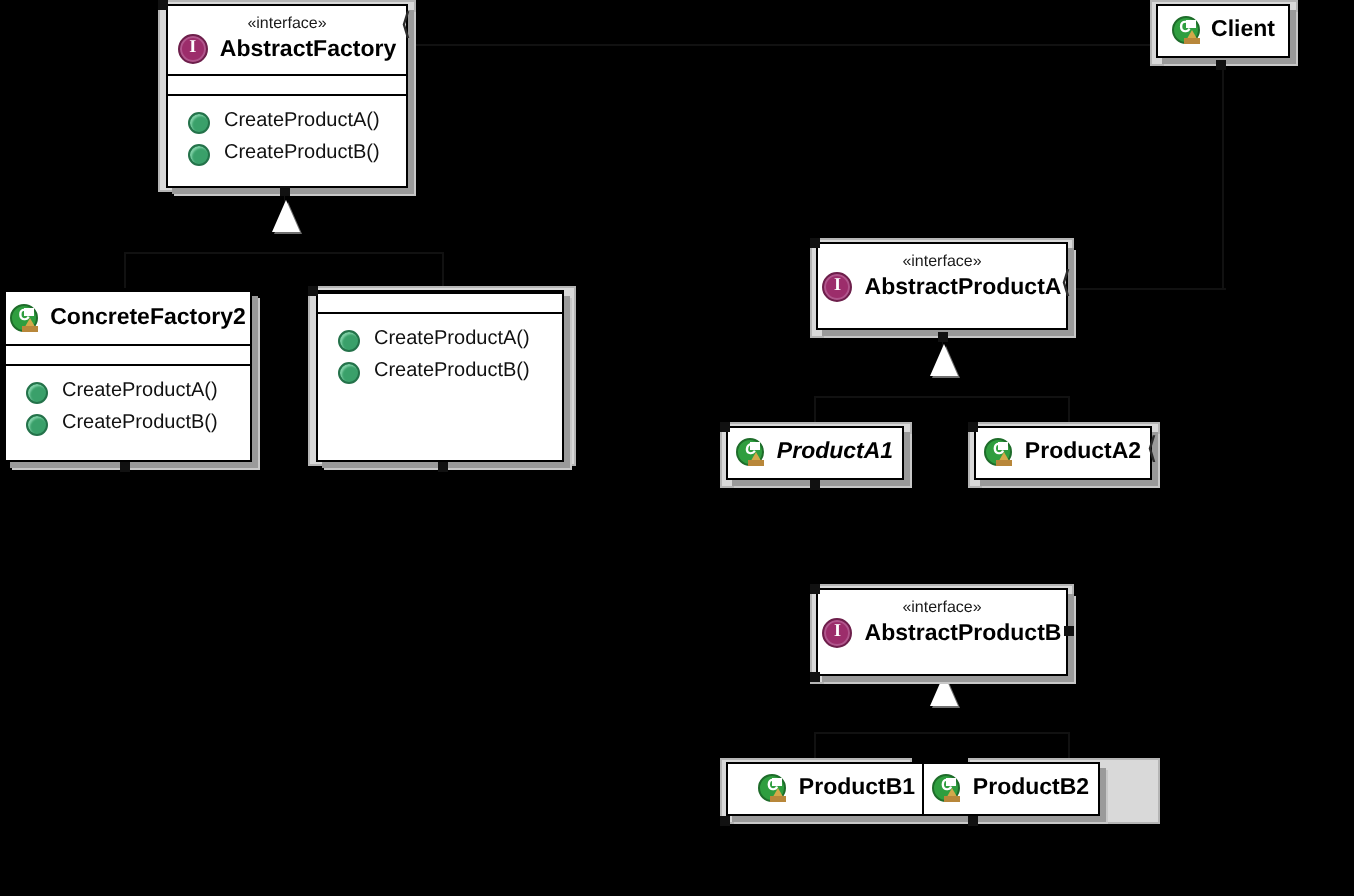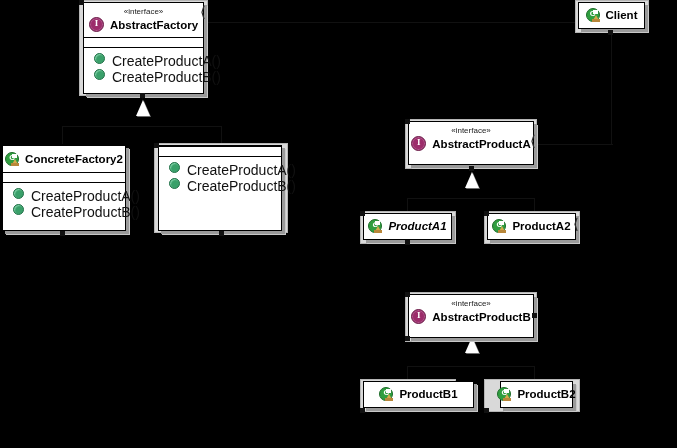--- a/index.html
+++ b/index.html
@@ -47,22 +47,22 @@
     line-height:14px;
   }
   .cname{
     font-size:11.5px;font-weight:bold;color:#000;white-space:nowrap;
   }
 
   .sep{height:1px;background:#000;}
   .attr-comp{height:9px;}
   .meth-comp{padding:5px 6px 6px 6px;}
   .meth{
-    display:flex;align-items:flex-start;gap:7px;
-    font-size:14px;color:#111;line-height:16px;white-space:nowrap;
+    display:flex;align-items:center;gap:7px;
+    font-size:10px;color:#111;line-height:16px;white-space:nowrap;
     padding-left:4px;
   }
 
   
   .ico{flex:0 0 auto;display:inline-block;position:relative;}
 
   
   .ico-iface{
     width:13px;height:13px;border-radius:50%;
     background:#9c2d6b;
@@ -332,21 +332,21 @@
             <span class="notch"></span>
             <span class="badge"></span>
             <span class="badge2"></span>
         </span>
         <span class="cname">ProductB1</span>
       </div>
     </div>
   </div>
   <div class="handle" style="left:360px;top:408px;"></div>
 
-  <div class="uml" style="left:500px;top:381px;width:73px;height:27px;">
+  <div class="uml" style="left:461px;top:381px;width:89px;height:27px;">
     <div class="name-comp" style="padding:5px 7px 5px 7px;">
       <div class="title-row">
         <span class="ico ico-class">
           <span class="disc"></span>
             <span class="notch"></span>
             <span class="badge"></span>
             <span class="badge2"></span>
         </span>
         <span class="cname">ProductB2</span>
       </div>

